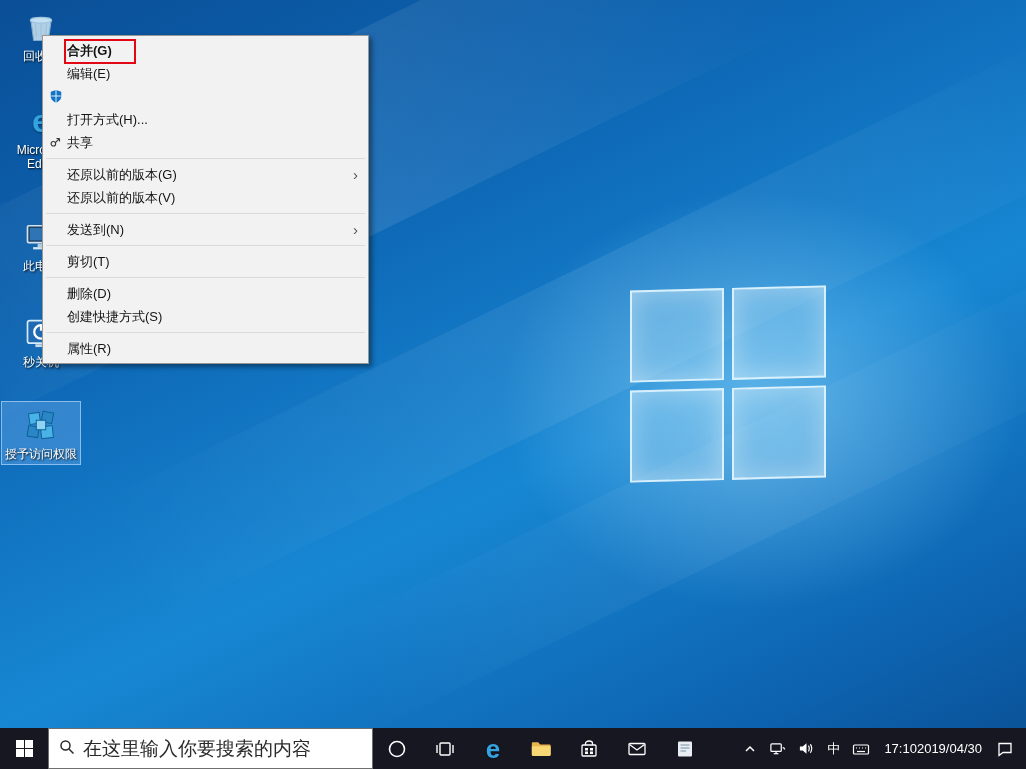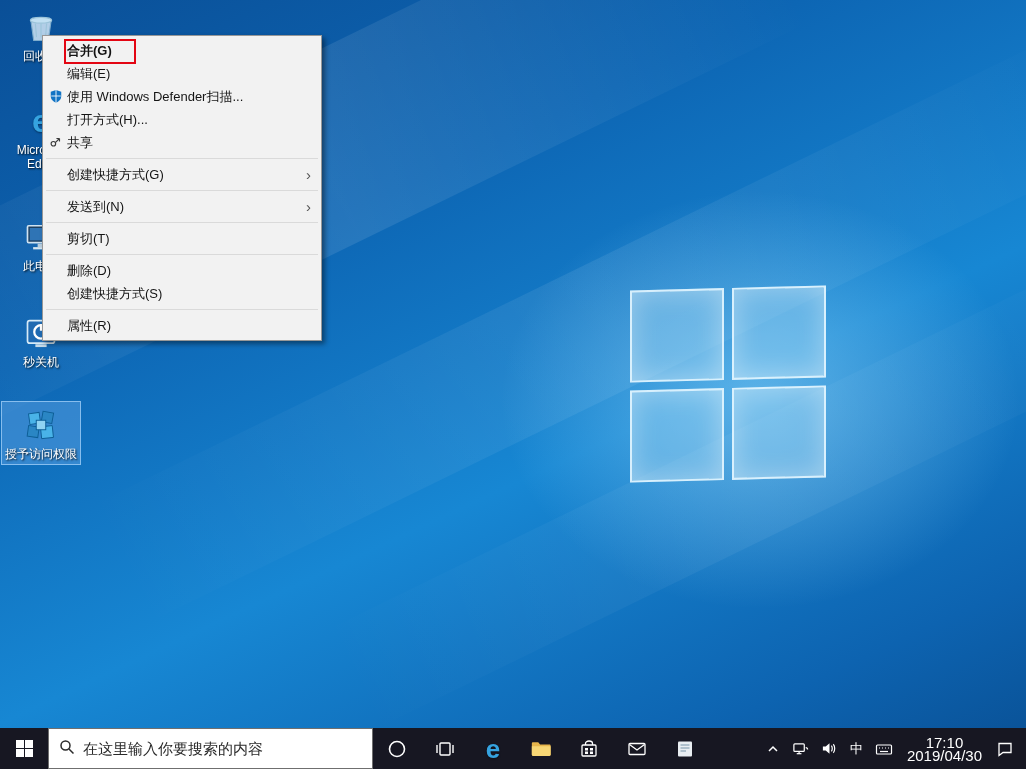--- a/index.html
+++ b/index.html
@@ -16,40 +16,40 @@
     grid-template-columns:1fr 1fr;grid-template-rows:1fr 1fr;gap:8px;transform:skewY(-1.5deg)}
   .pane{background:rgba(172,222,248,.38);border:2px solid rgba(228,246,255,.9);
     box-shadow:inset 0 0 28px rgba(255,255,255,.4)}
   
   .dicon{position:absolute;left:2px;width:78px;display:flex;flex-direction:column;align-items:center;gap:2px;padding:3px 0;z-index:1}
   .dicon .img{width:40px;height:40px;display:flex;align-items:center;justify-content:center}
   .dicon .lbl{font-size:12px;color:#fff;text-shadow:1px 1px 2px rgba(0,0,0,.95);text-align:center;line-height:14px;padding:0 2px;word-break:break-word}
   .dicon.selected{background:rgba(90,160,225,.5);outline:1px solid rgba(165,210,250,.8)}
   .edge-e{font-size:32px;font-weight:bold;color:#35a3e0;text-shadow:0 1px 2px rgba(0,0,0,.4);line-height:1}
   
-  .cmenu{position:absolute;left:42px;top:35px;width:280px;background:#f2f2f2;border:1px solid #979797;
+  .cmenu{position:absolute;left:42px;top:35px;width:327px;background:#f2f2f2;border:1px solid #979797;
     box-shadow:3px 3px 5px rgba(0,0,0,.42);padding:3px 0;z-index:5}
   .mi{position:relative;height:23px;display:flex;align-items:center;padding:0 10px 0 24px;font-size:13px;color:#141414;cursor:default}
   .mi.bold{font-weight:bold}
   .mi .ic{position:absolute;left:5px;top:3px;width:16px;height:16px;display:flex;align-items:center;justify-content:center}
   .mi .sub{margin-left:auto;color:#555;font-size:15px;line-height:1}
   .sep{height:1px;background:#dadada;margin:4px 3px}
   .redbox{position:absolute;left:21px;top:3px;width:72px;height:25px;border:2px solid #e30613;z-index:6;pointer-events:none}
   
   .taskbar{position:absolute;left:0;bottom:0;width:1026px;height:41px;background:#171722;display:flex;align-items:stretch;z-index:10}
   .tb-btn{width:48px;display:flex;align-items:center;justify-content:center;color:#fff;cursor:pointer}
   .startflag{display:grid;grid-template-columns:8px 8px;grid-template-rows:8px 8px;gap:1px}
   .startflag span{background:#fff}
   .search{width:325px;background:#fff;border:1px solid #6f6f6f;display:flex;align-items:center;gap:8px;padding:0 10px}
-  .search input{border:0;outline:0;flex:1;font-size:15px;background:transparent;color:#111}
+  .search input{border:0;outline:0;flex:1;font-size:19px;background:transparent;color:#111}
   .search input::placeholder{color:#2a2a2a;opacity:1}
   .tray{margin-left:auto;display:flex;align-items:center;color:#fff}
   .tray .titem{display:flex;align-items:center;justify-content:center;padding:0 6px;height:100%;cursor:pointer}
   .ime{font-size:13px;padding:0 8px}
-  .clock{display:flex;flex-direction:column;align-items:center;justify-content:center;font-size:15px;line-height:13px;padding:0 8px;text-align:center}
+  .clock{display:flex;flex-direction:row;align-items:center;justify-content:center;font-size:13px;line-height:13px;padding:0 8px;text-align:center}
 </style>
 </head>
 <body>
 
 <div id="screen">
 
   <div class="beam b1"></div>
   <div class="beam b2"></div>
   <div class="beam b3"></div>
   <div class="glow"></div>
@@ -126,40 +126,42 @@
     <div class="mi">
       <span>编辑(E)</span>
     </div>
     <div class="mi">
       <span class="ic">
         <svg width="14" height="14" viewBox="0 0 16 16">
             <path d="M8 1 L14 3 V8 C14 12 11 14.5 8 15.5 C5 14.5 2 12 2 8 V3 Z" fill="#1173c4"></path>
             <path d="M8 1 L8 15.5 M2.6 8 H13.4" stroke="#fff" stroke-width="1"></path>
           </svg>
       </span>
-      <span>使用 Windows Defender扫描...</span>
     </div>
     <div class="mi">
       <span>打开方式(H)...</span>
     </div>
     <div class="mi">
       <span class="ic">
         <svg width="14" height="14" viewBox="0 0 16 16" fill="none" stroke="#3a3a3a" stroke-width="1.3">
             <circle cx="5" cy="10" r="2.6"></circle>
             <path d="M7.5 8.5 L12 4 M12 4 H8.5 M12 4 V7.5"></path>
           </svg>
       </span>
       <span>共享</span>
     </div>
 
     <div class="sep"></div>
 
     <div class="mi">
-      <span>创建快捷方式(G)</span>
+      <span>还原以前的版本(G)</span>
       <span class="sub">›</span>
+    </div>
+    <div class="mi">
+      <span>还原以前的版本(V)</span>
     </div>
 
     <div class="sep"></div>
 
     <div class="mi">
       <span>发送到(N)</span>
       <span class="sub">›</span>
     </div>
 
     <div class="sep"></div>

